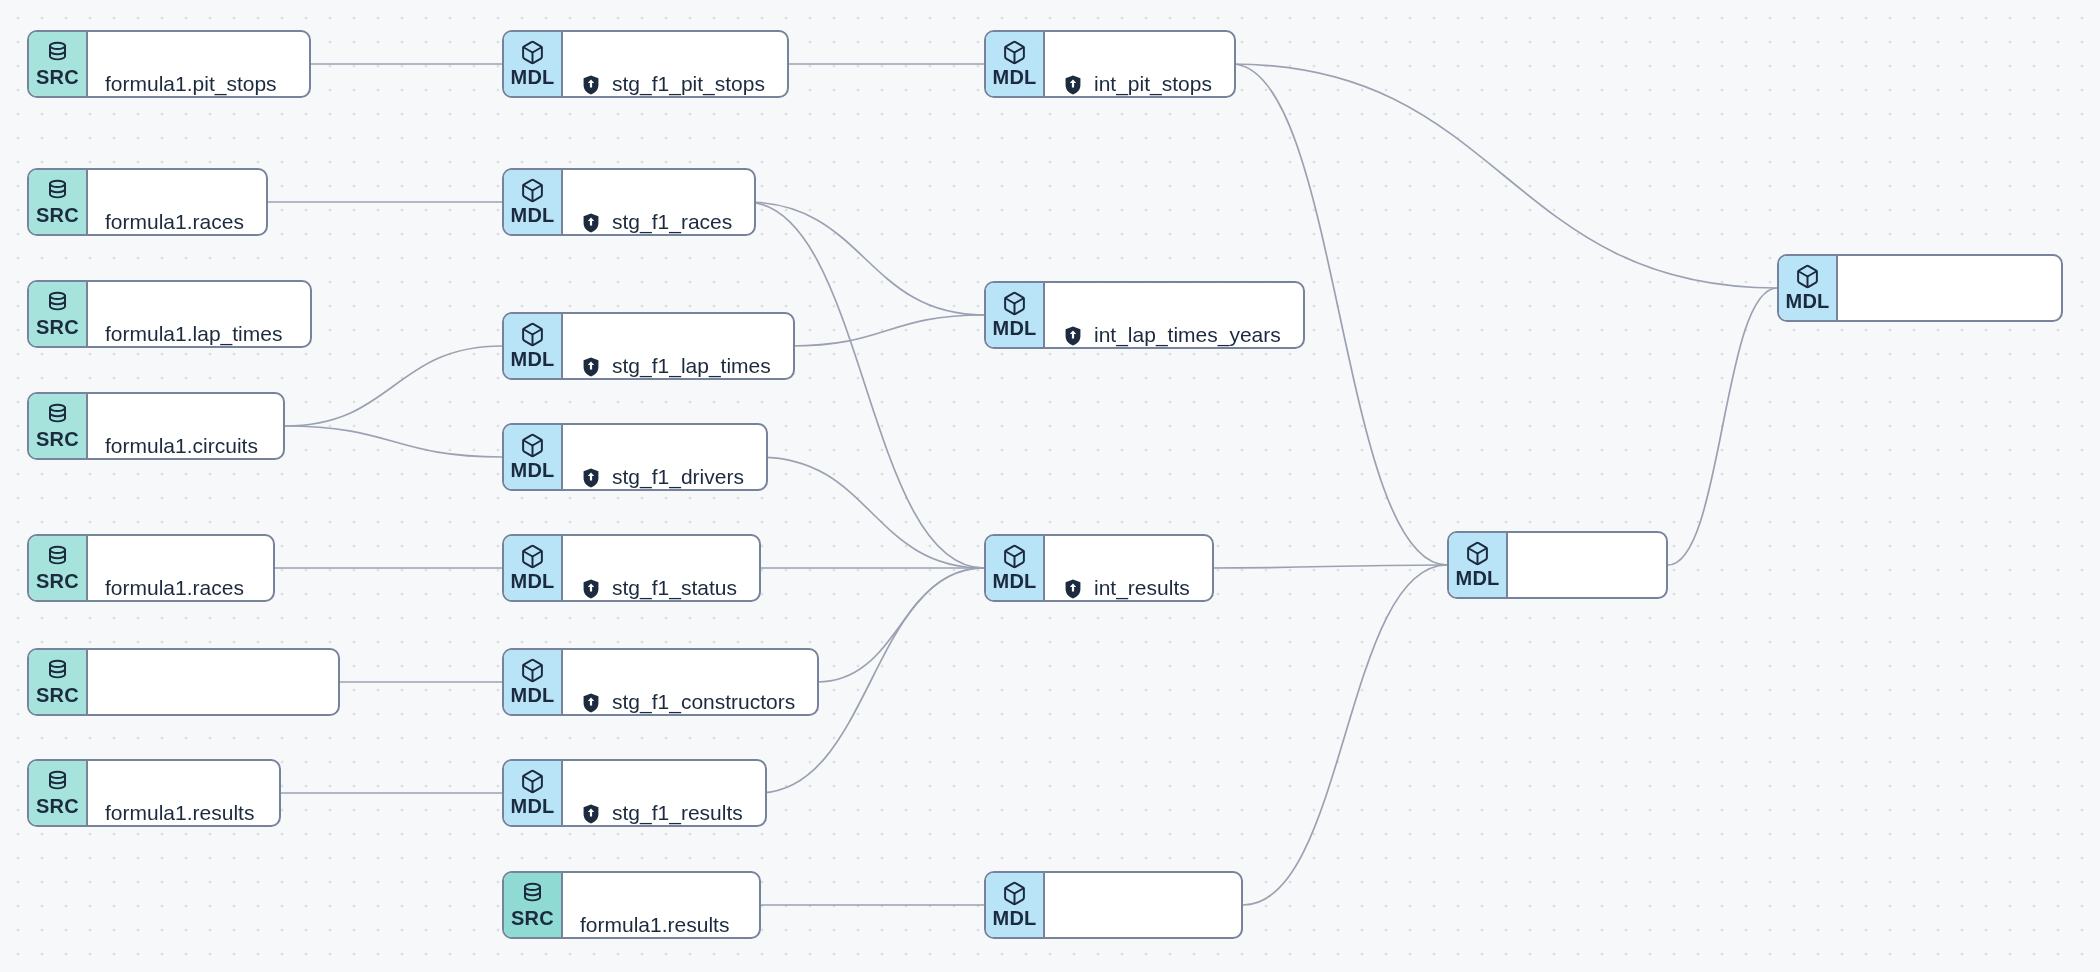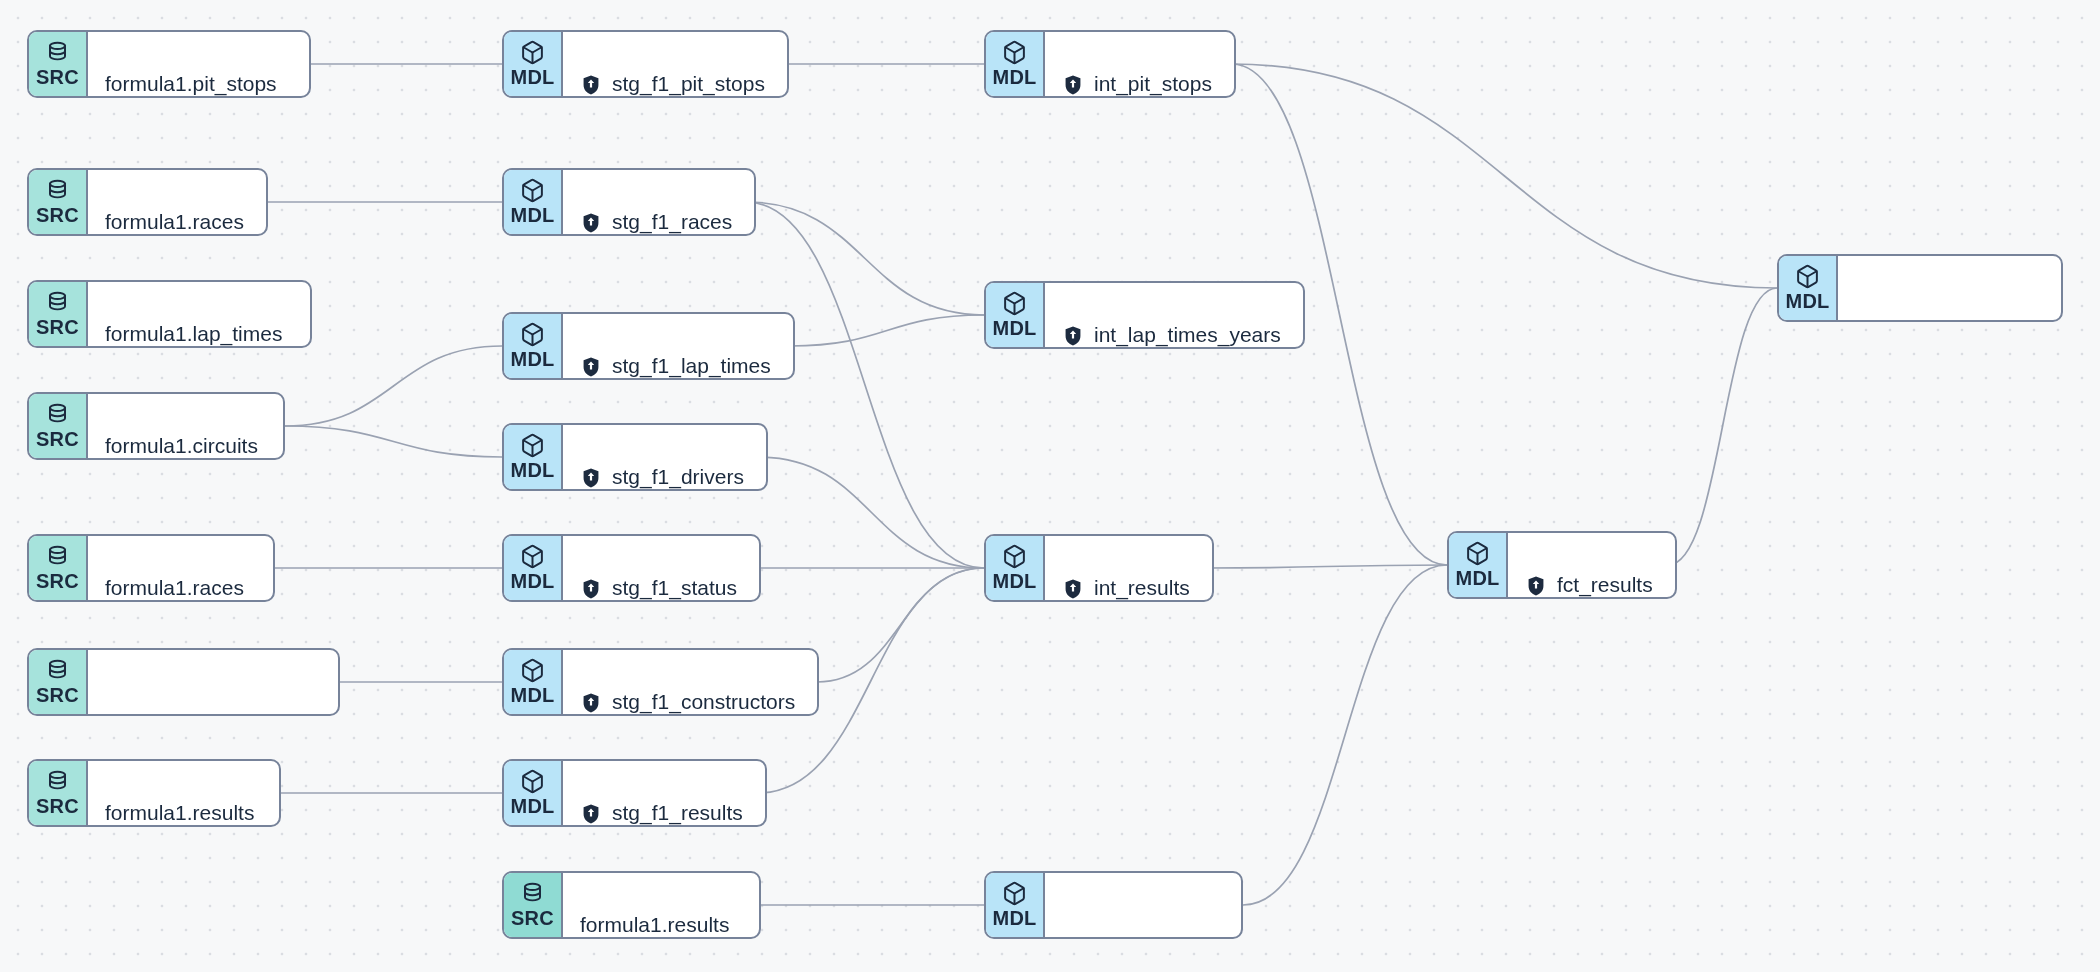--- a/index.html
+++ b/index.html
@@ -443,29 +443,20 @@
       <div class="badge">
         <span class="bicon">
           <svg viewBox="0 0 24 24" fill="none" stroke="#1b2a3e" stroke-width="1.9" stroke-linecap="round" stroke-linejoin="round">
             <path d="M21 16.1V7.9a2 2 0 0 0-1-1.73l-7-4.1a2 2 0 0 0-2 0l-7 4.1a2 2 0 0 0-1 1.73v8.2a2 2 0 0 0 1 1.73l7 4.1a2 2 0 0 0 2 0l7-4.1a2 2 0 0 0 1-1.73z"></path>
             <polyline points="3.3 6.95 12 12 20.7 6.95"></polyline>
             <line x1="12" y1="22.1" x2="12" y2="12"></line>
           </svg>
         </span>
         <span class="btext">MDL</span>
       </div>
-      <div class="body">
-        <span class="shield">
-          <svg viewBox="0 0 24 24">
-            <path fill="#1d2b3f" d="M12 1.7l8.1 3v7.4c0 5.1-3.4 8.7-8.1 10.2C7.3 20.8 3.9 17.2 3.9 12.1V4.7l8.1-3z"></path>
-            <path fill="#ffffff" d="M12 6l3.5 3.8h-2.3v4.9h-2.4V9.8H8.5L12 6z"></path>
-          </svg>
-        </span>
-        <span class="label">fct_results</span>
-      </div>
     </div>
     <div class="node kind-model" style="left: 1777px; top: 254px; min-width: 286px;">
       <div class="badge">
         <span class="bicon">
           <svg viewBox="0 0 24 24" fill="none" stroke="#1b2a3e" stroke-width="1.9" stroke-linecap="round" stroke-linejoin="round">
             <path d="M21 16.1V7.9a2 2 0 0 0-1-1.73l-7-4.1a2 2 0 0 0-2 0l-7 4.1a2 2 0 0 0-1 1.73v8.2a2 2 0 0 0 1 1.73l7 4.1a2 2 0 0 0 2 0l7-4.1a2 2 0 0 0 1-1.73z"></path>
             <polyline points="3.3 6.95 12 12 20.7 6.95"></polyline>
             <line x1="12" y1="22.1" x2="12" y2="12"></line>
           </svg>
         </span>

